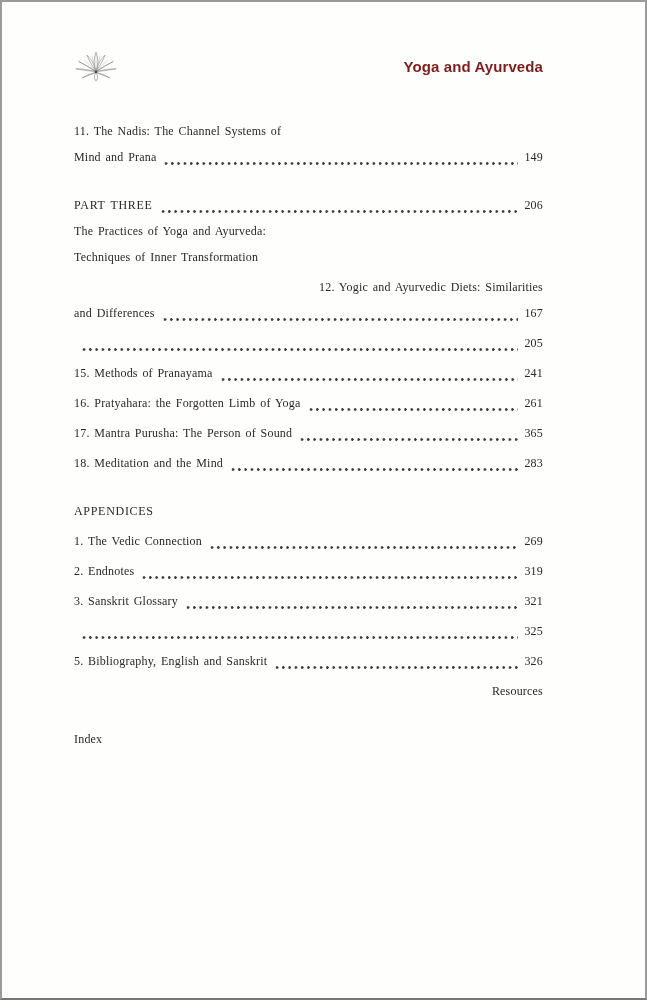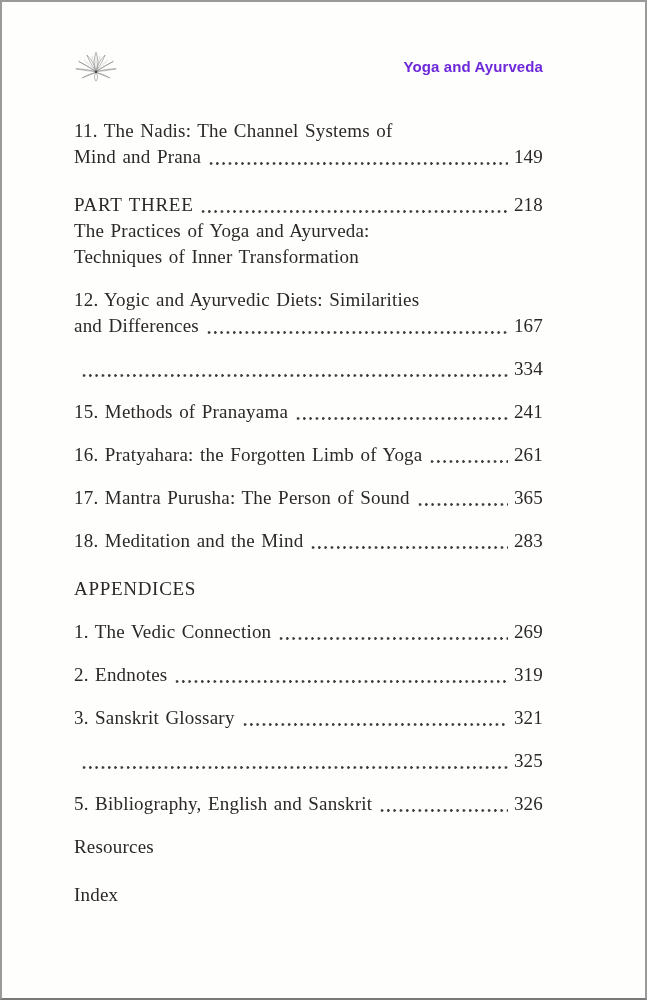--- a/index.html
+++ b/index.html
@@ -20,33 +20,33 @@
     justify-content:space-between;
     align-items:center;
     height:40px;
   }
   .ornament{width:44px;height:40px;display:block;}
   .book-title{
     font-family:"Liberation Sans", sans-serif;
     font-weight:bold;
     font-size:15px;
     letter-spacing:0.1px;
-    color:#6d28d9;
+    color:#7f1d1d;
   }
   .toc{margin-top:32px;}
   .row{
     display:flex;
     align-items:stretch;
     line-height:26px;
-    font-size:19px;
+    font-size:12px;
     word-spacing:1.5px;
     letter-spacing:0.2px;
   }
   .sp-cont{margin-top:0;}
-  .sp-entry{margin-top:17px;}
+  .sp-entry{margin-top:4px;justify-content:flex-end;}
   .sp-section{margin-top:22px;}
   .row.bold .t{font-weight:normal;letter-spacing:0.7px;}
   .t{white-space:nowrap;}
   .leader{
     flex:1 1 auto;
     margin:0 6px 0 7px;
     background-image:radial-gradient(circle at 3px 19.5px, #3d3a38 1.05px, rgba(0,0,0,0) 1.55px);
     background-size:6.3px 26px;
     background-repeat:repeat-x;
   }
@@ -91,42 +91,42 @@
 
     </div>
       <div class="row sp-cont">
       <span class="t">Mind and Prana</span>
       <span class="leader"></span>
       <span class="pg">149</span>
     </div>
       <div class="row sp-section bold">
       <span class="t">PART THREE</span>
       <span class="leader"></span>
-      <span class="pg">218</span>
+      <span class="pg">206</span>
     </div>
       <div class="row sp-cont">
       <span class="t">The Practices of Yoga and Ayurveda:</span>
 
     </div>
       <div class="row sp-cont">
       <span class="t">Techniques of Inner Transformation</span>
 
     </div>
       <div class="row sp-entry">
       <span class="t">12. Yogic and Ayurvedic Diets: Similarities</span>
 
     </div>
       <div class="row sp-cont">
       <span class="t">and Differences</span>
       <span class="leader"></span>
       <span class="pg">167</span>
     </div>
       <div class="row sp-entry">
       <span class="leader"></span>
-      <span class="pg">334</span>
+      <span class="pg">205</span>
     </div>
       <div class="row sp-entry">
       <span class="t">15. Methods of Pranayama</span>
       <span class="leader"></span>
       <span class="pg">241</span>
     </div>
       <div class="row sp-entry">
       <span class="t">16. Pratyahara: the Forgotten Limb of Yoga</span>
       <span class="leader"></span>
       <span class="pg">261</span>

